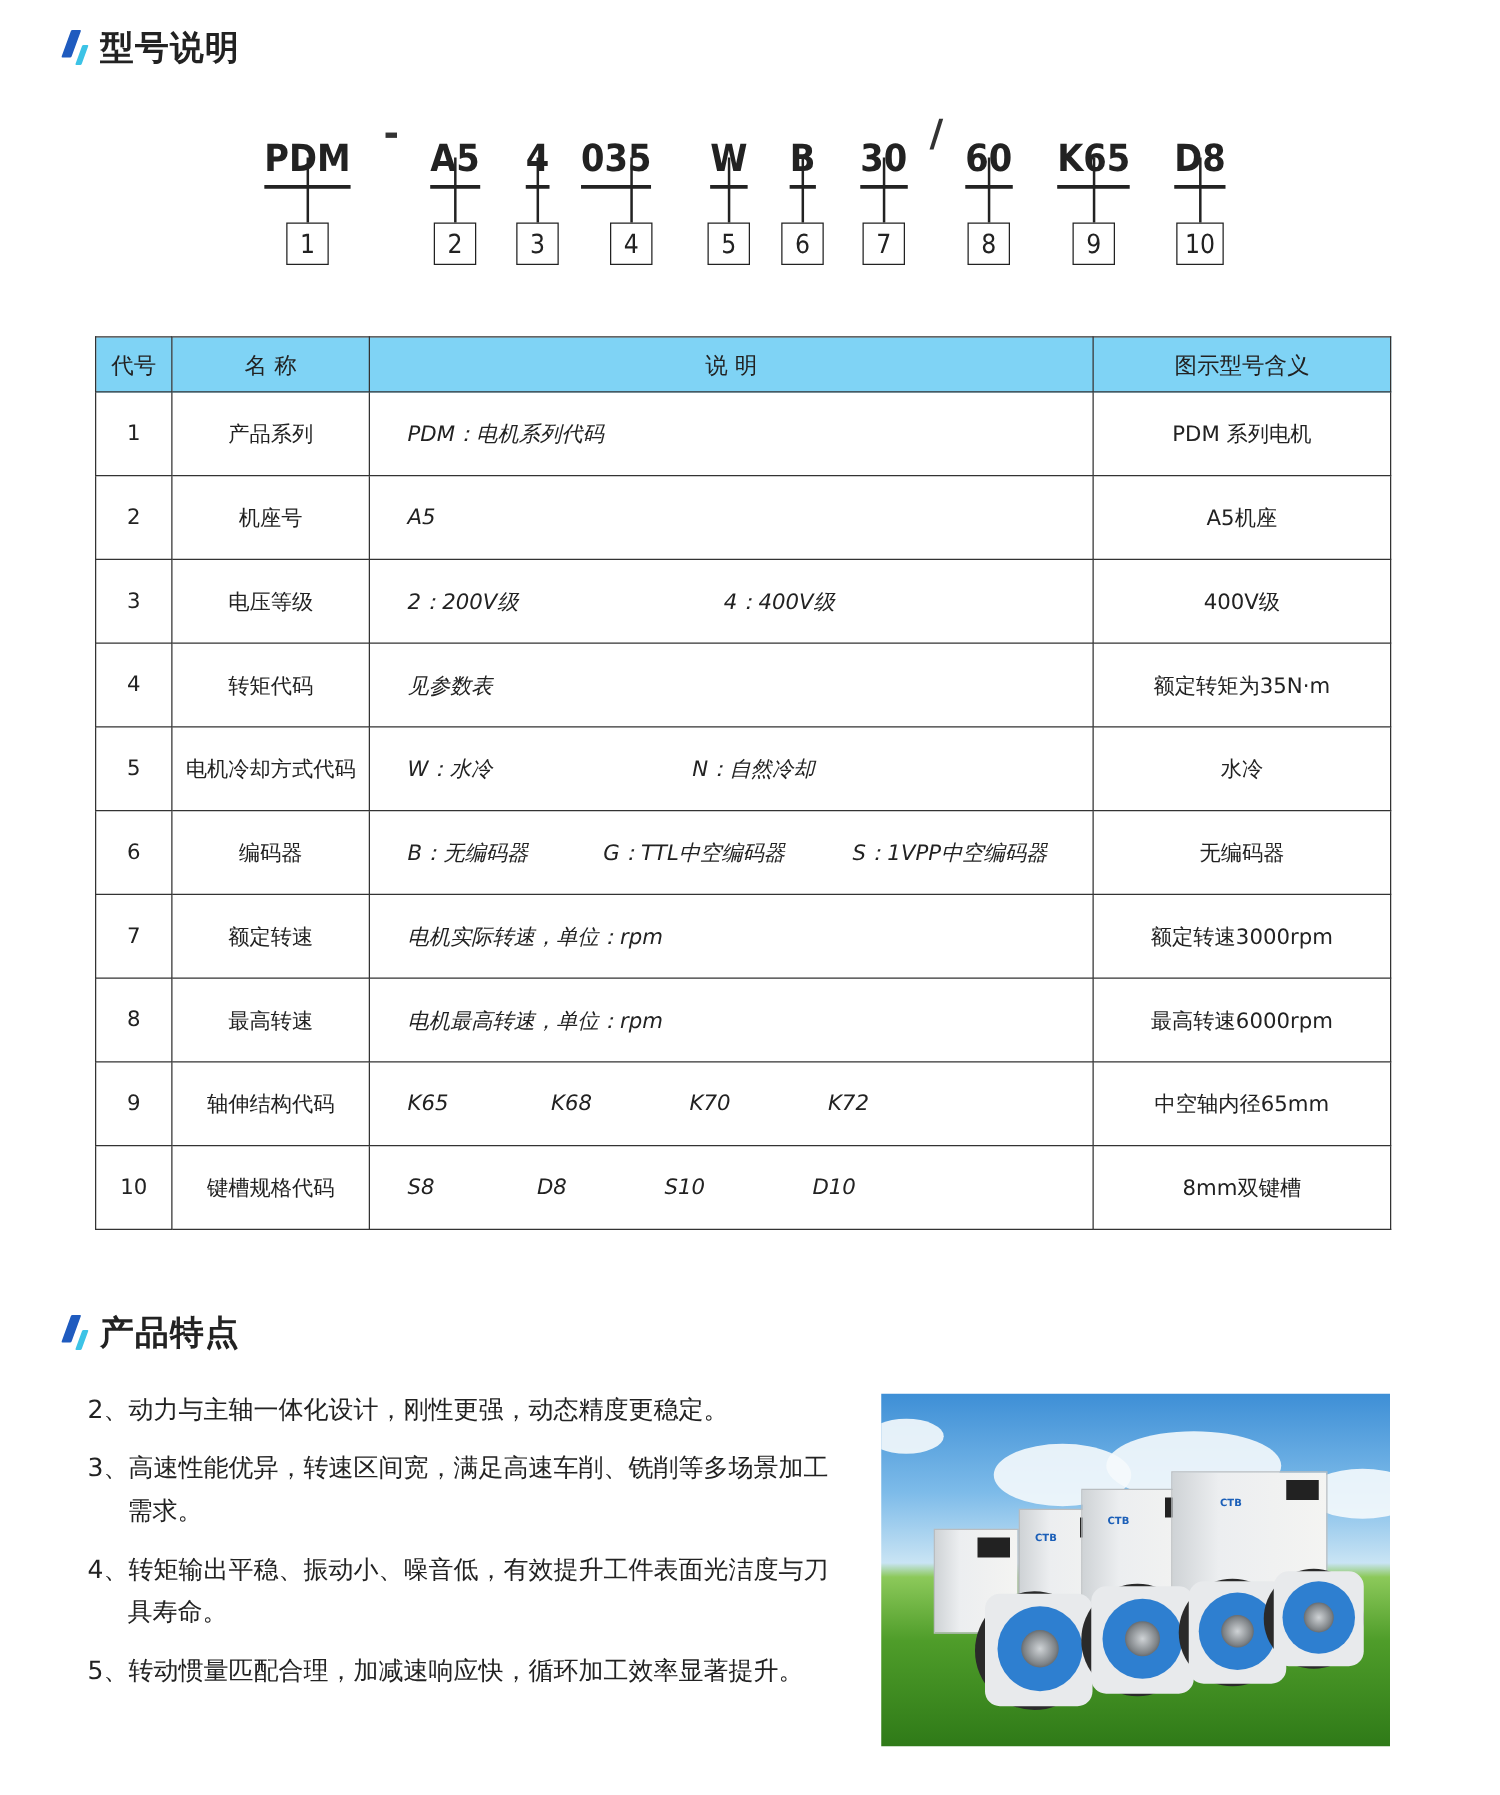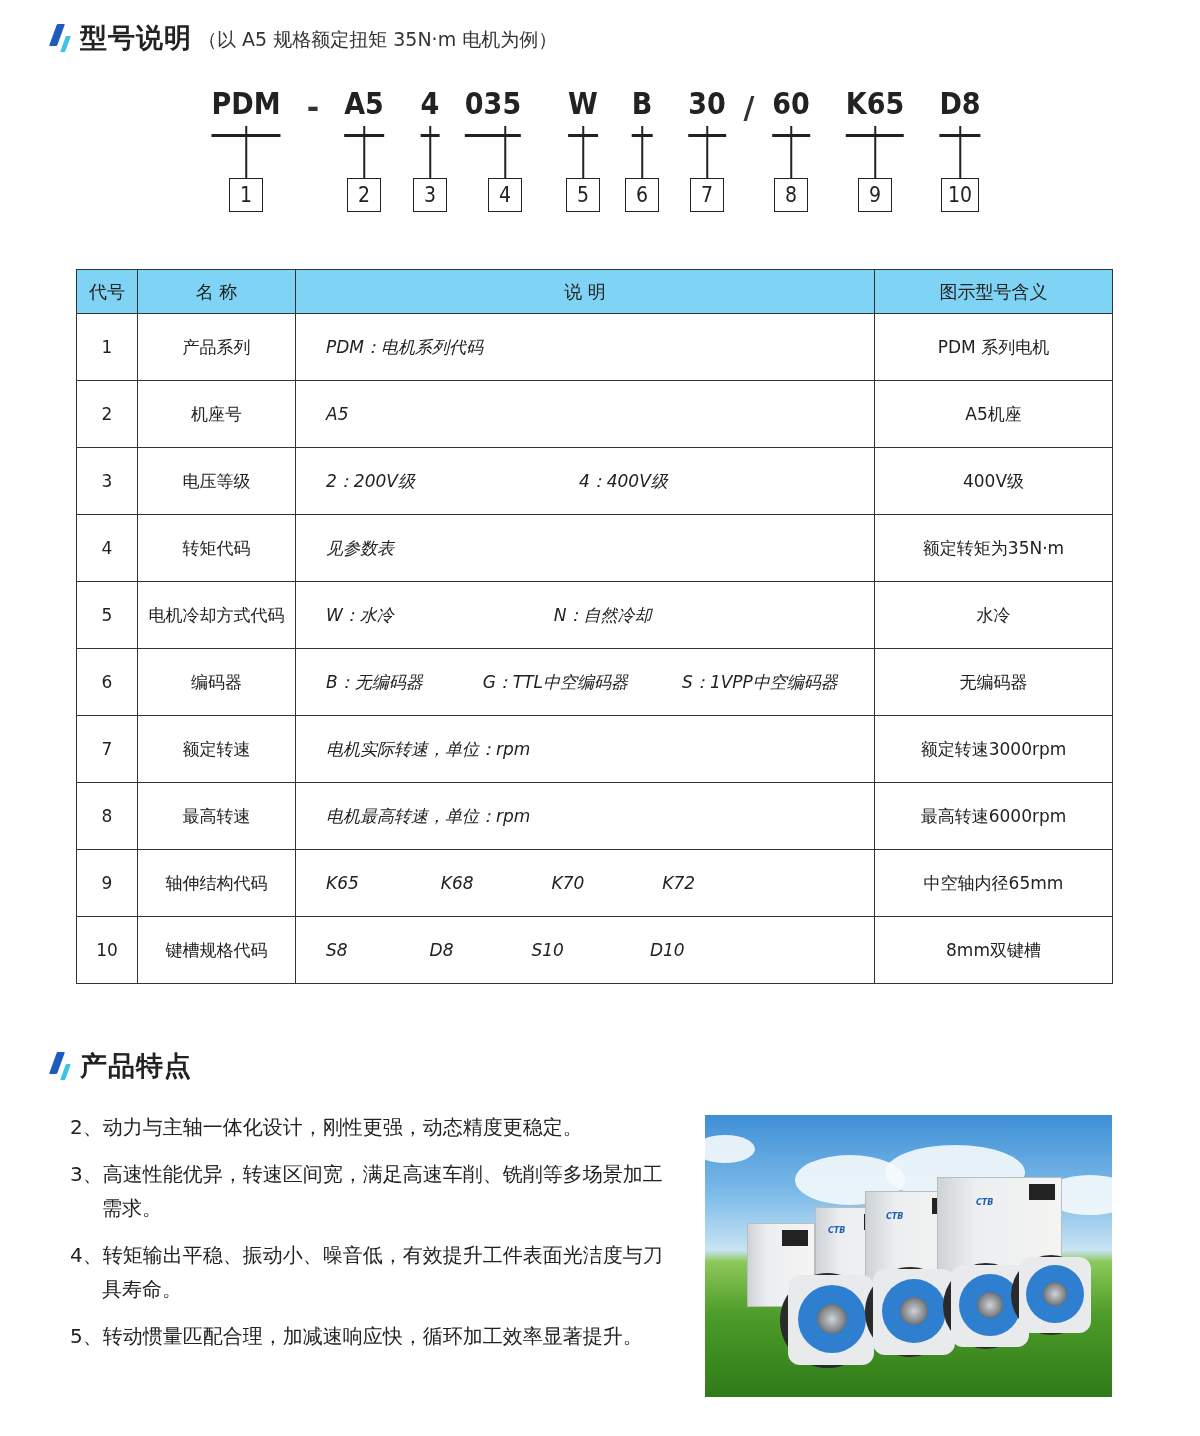--- a/index.html
+++ b/index.html
@@ -9,21 +9,21 @@
     
     .sec-head { position: absolute; left: 48px; display: flex; align-items: center; }
     .sec-icon { position: relative; width: 24px; height: 32px; margin-right: 8px; }
     .sec-icon .bar1 { position: absolute; left: 5px; top: 2px; width: 8px; height: 22px; background: #1f5bbf; transform: skewX(-20deg); border-radius: 1px; }
     .sec-icon .bar2 { position: absolute; left: 15px; top: 14px; width: 5px; height: 16px; background: #3cc3e6; transform: skewX(-20deg); border-radius: 1px; }
     .sec-title { font-size: 27px; font-weight: bold; color: #222; letter-spacing: 1px; }
     .sec-sub { font-size: 19px; color: #333; margin-left: 6px; margin-top: 4px; }
 
     
     .code-seg { position: absolute; top: 88px; font-family: "DejaVu Sans Condensed", "DejaVu Sans", sans-serif; font-size: 30px; font-weight: bold; color: #222; transform: translateX(-50%); white-space: nowrap; }
-    .code-seg.ul { border-bottom: 3px solid #222; line-height: 32px; padding-bottom: 14px; }
+    .code-seg.ul { border-bottom: 3px solid #222; line-height: 32px; padding-bottom: 4px; margin-top: 24px; }
     .code-sep { position: absolute; top: 90px; font-size: 30px; font-weight: bold; color: #333; transform: translateX(-50%); }
     .code-line { position: absolute; top: 126px; width: 1.5px; height: 52px; background: #222; transform: translateX(-50%); }
     .code-box { position: absolute; top: 178px; width: 34px; height: 34px; border: 1.5px solid #222; transform: translateX(-50%); display: flex; align-items: center; justify-content: center; font-size: 21px; color: #222; font-family: "DejaVu Sans Condensed", "DejaVu Sans", sans-serif; }
 
     
     .spec-table { position: absolute; left: 76px; top: 269px; width: 1036px; border-collapse: collapse; table-layout: fixed; }
     .spec-table th, .spec-table td { border: 1.5px solid #333; font-size: 17px; color: #222; height: 67px; font-weight: normal; }
     .spec-table thead th { background: #7fd3f5; height: 44px; font-size: 18px; text-align: center; }
     .spec-table td.c-no { text-align: center; }
     .spec-table td.c-name { text-align: center; }
@@ -34,36 +34,35 @@
     
     .features { position: absolute; left: 70px; top: 1110px; width: 610px; }
     .feat { font-size: 20px; color: #222; line-height: 34px; margin-bottom: 13px; padding-left: 32px; text-indent: -32px; }
 
     
     .product-img { position: absolute; left: 705px; top: 1115px; width: 407px; height: 282px; overflow: hidden;
       background: linear-gradient(180deg, #3e8fd6 0%, #7dbbe9 28%, #c9e4f4 48%, #8cc95a 52%, #4f9d2a 70%, #2f7a18 100%); }
     .cloud { position: absolute; background: #f5f9fc; border-radius: 50%; opacity: 0.9; }
     .drive { position: absolute; background: linear-gradient(90deg, #cfd3d6 0%, #eceef0 30%, #f4f4f2 100%); border: 1px solid #b9bdc0; }
     .drive .panel { position: absolute; right: 6px; top: 6px; width: 26px; height: 16px; background: #222; }
-    .drive .brand { position: absolute; font-size: 8px; font-weight: bold; color: #1b5fb8; font-style: italic; }
+    .drive .brand { position: absolute; font-size: 8px; font-weight: bold; color: #1b5fb8; }
     .motor { position: absolute; border-radius: 50%; background: #2a2a2a; }
     .motor .face { position: absolute; border-radius: 12px; background: #e8eaec; }
     .motor .ring { position: absolute; border-radius: 50%; background: #2e7fd0; }
     .motor .hole { position: absolute; border-radius: 50%; background: radial-gradient(circle, #cfd3d6 0%, #7d8286 60%, #333 100%); }
   </style>
 </head>
 <body>
 
 <div class="sec-head" style="top:20px;">
   <div class="sec-icon">
       <div class="bar1"></div>
       <div class="bar2"></div>
     </div>
   <span class="sec-title">型号说明</span>
-  <span class="sec-sub">（以 A5 规格额定扭矩 35N·m 电机为例）</span>
 </div>
 
 <div id="code-diagram">
     <div class="code-seg ul" style="left: 246px;">PDM</div>
     <div class="code-line" style="left: 246px;"></div>
     <div class="code-box" style="left: 246px;">1</div>
     <div class="code-seg ul" style="left: 364px;">A5</div>
     <div class="code-line" style="left: 364px;"></div>
     <div class="code-box" style="left: 364px;">2</div>
     <div class="code-seg ul" style="left: 430px;">4</div>

